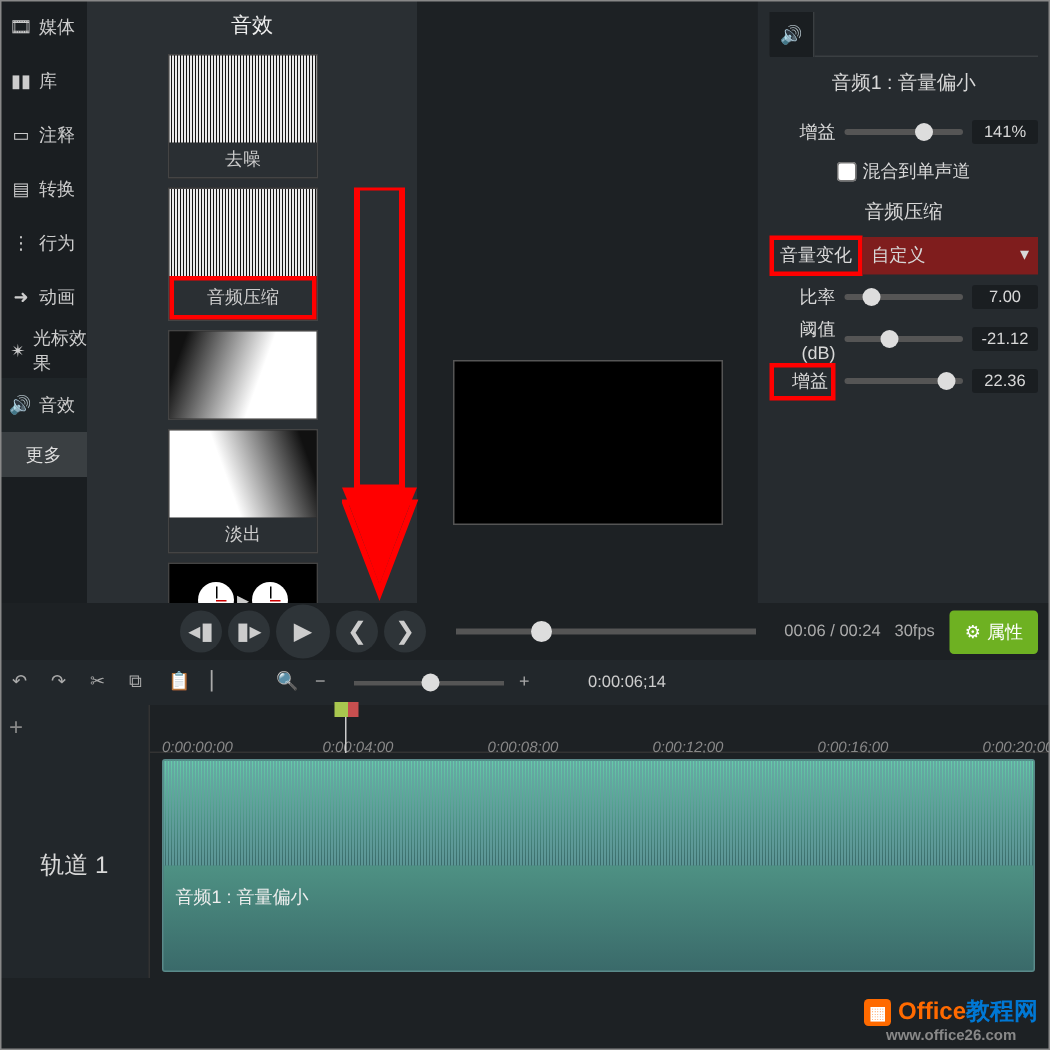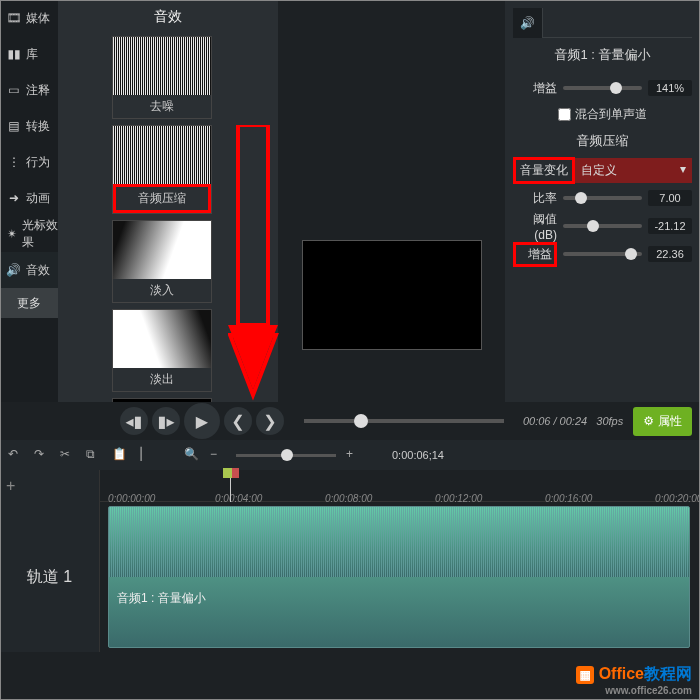--- a/index.html
+++ b/index.html
@@ -38,21 +38,21 @@
 .dropdown-row { display: flex; align-items: center; height: 28px; }
 .dropdown { flex: 1; background: #7f1d1d; padding: 4px 6px; font-size: 12px; position: relative; }
 .dropdown::after { content: '▾'; position: absolute; right: 6px; }
 
 .controls-bar { position: absolute; left: 0; right: 0; top: 402px; height: 38px; background: #1d2124; display: flex; align-items: center; }
 .play-controls { display: flex; gap: 4px; margin-left: 120px; align-items: center; }
 .play-btn { width: 28px; height: 28px; background: #2e3438; border-radius: 50%; display: flex; align-items: center; justify-content: center; cursor: pointer; color: #ccc; }
 .play-btn.main { width: 36px; height: 36px; }
 .seek-slider { width: 200px; height: 4px; background: #555; margin-left: 20px; position: relative; }
 .seek-slider .knob { position: absolute; width: 14px; height: 14px; background: #ddd; border-radius: 50%; top: -5px; left: 50px; }
-.time-display { margin-left: auto; font-size: 11px; color: #aaa; margin-right: 10px; font-style: italic; }
+.time-display { margin-left: auto; font-size: 11px; color: #aaa; margin-right: 10px; }
 .props-btn { background: #6eb122; color: #fff; padding: 6px 10px; font-size: 12px; border-radius: 3px; margin-right: 8px; display: flex; align-items: center; gap: 4px; }
 
 .timeline-area { position: absolute; left: 0; right: 0; top: 440px; bottom: 0; background: #1d2124; }
 .timeline-toolbar { height: 30px; background: #22272b; display: flex; align-items: center; padding: 0 8px; gap: 10px; font-size: 12px; color: #aaa; }
 .timeline-toolbar .tool { width: 16px; height: 16px; }
 .zoom-slider { width: 100px; height: 3px; background: #555; position: relative; }
 .zoom-slider .knob { position: absolute; width: 12px; height: 12px; background: #ddd; border-radius: 50%; top: -5px; left: 45px; }
 .timecode-display { color: #ccc; font-size: 11px; margin-left: 20px; }
 
 .timeline-ruler { height: 32px; background: #1d2124; position: relative; display: flex; border-bottom: 1px solid #333; }
@@ -77,21 +77,21 @@
 .waveform-clip2 { 
   position: absolute; left: 0; right: 0; top: 50%; bottom: 0;
   background: linear-gradient(to bottom, rgba(108,204,170,0.4), transparent);
 }
 
 .red-arrow { position: absolute; left: 228px; top: 125px; z-index: 50; pointer-events: none; }
 
 .watermark { position: absolute; right: 8px; bottom: 4px; font-size: 16px; font-weight: bold; z-index: 100; }
 .watermark .orange { color: #ff6a00; }
 .watermark .blue { color: #0078d4; }
-.watermark .sub { font-size: 10px; color: #888; display: block; text-align: right; }
+.watermark .sub { font-size: 10px; color: #888; display: block; text-align: center; }
 .tutorial-border { position: absolute; inset: 0; border: 1px solid #888; pointer-events: none; z-index: 200; }
 
 .clock-thumb { display: flex; align-items: center; justify-content: center; gap: 2px; height: 100%; }
 .clock { width: 24px; height: 24px; background: #fff; border-radius: 50%; position: relative; }
 .clock::after { content: ''; position: absolute; left: 48%; top: 15%; width: 1px; height: 35%; background: #000; }
 .clock::before { content: ''; position: absolute; left: 50%; top: 50%; width: 30%; height: 1px; background: #c00; }
 </style>
 </head>
 <body>
 
@@ -141,21 +141,20 @@
       <div class="effect-card">
         <div class="effect-thumb waveform-dense"></div>
         <div class="effect-label">去噪</div>
       </div>
       <div class="effect-card">
         <div class="effect-thumb waveform-dense"></div>
         <div class="effect-label red-box">音频压缩</div>
       </div>
       <div class="effect-card">
         <div class="effect-thumb" style="background:linear-gradient(110deg,#111 0%,#111 10%,#fff 60%,#fff 100%);"></div>
-        <div class="effect-label">淡入</div>
       </div>
       <div class="effect-card">
         <div class="effect-thumb" style="background:linear-gradient(-110deg,#111 0%,#111 10%,#fff 60%,#fff 100%);"></div>
         <div class="effect-label">淡出</div>
       </div>
       <div class="effect-card">
         <div class="effect-thumb clock-thumb">
             <div class="clock"></div>
             <span style="color:#ccc">▸</span>
             <div class="clock"></div>

